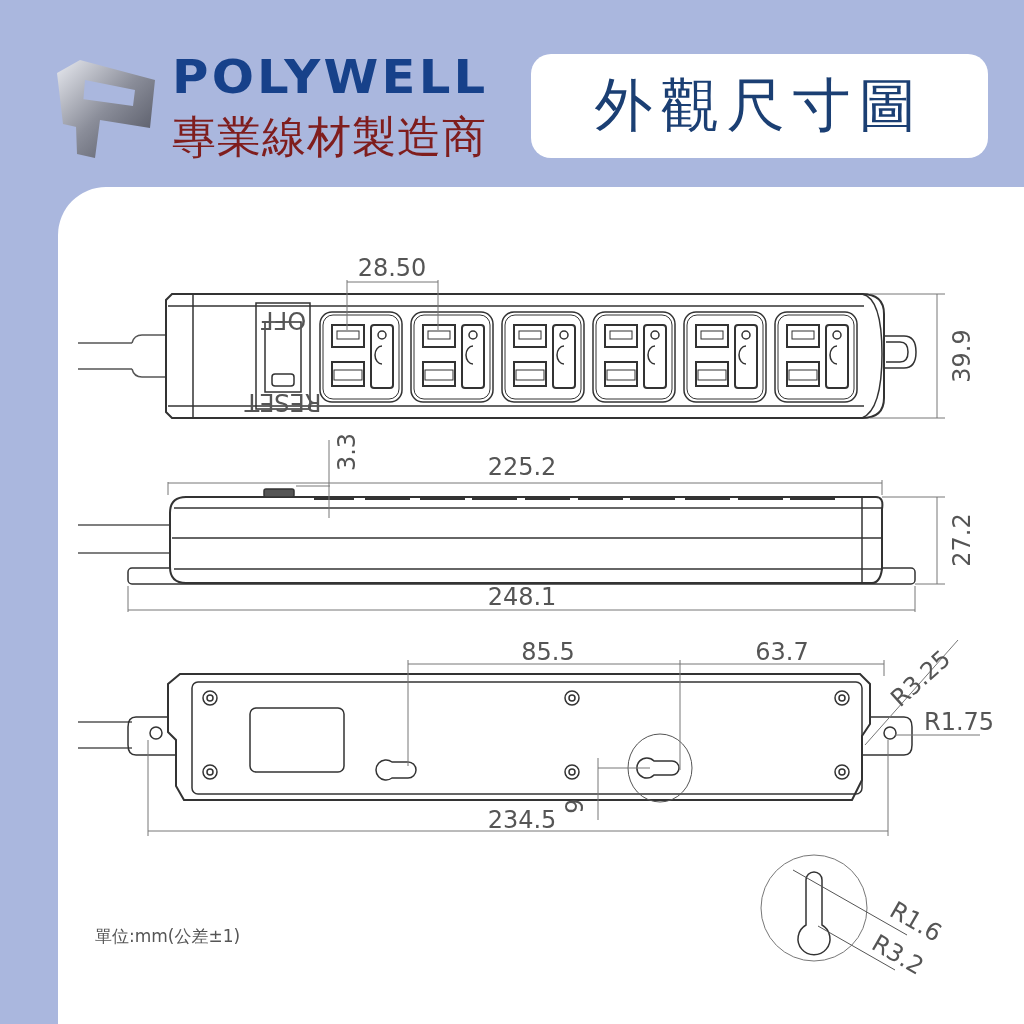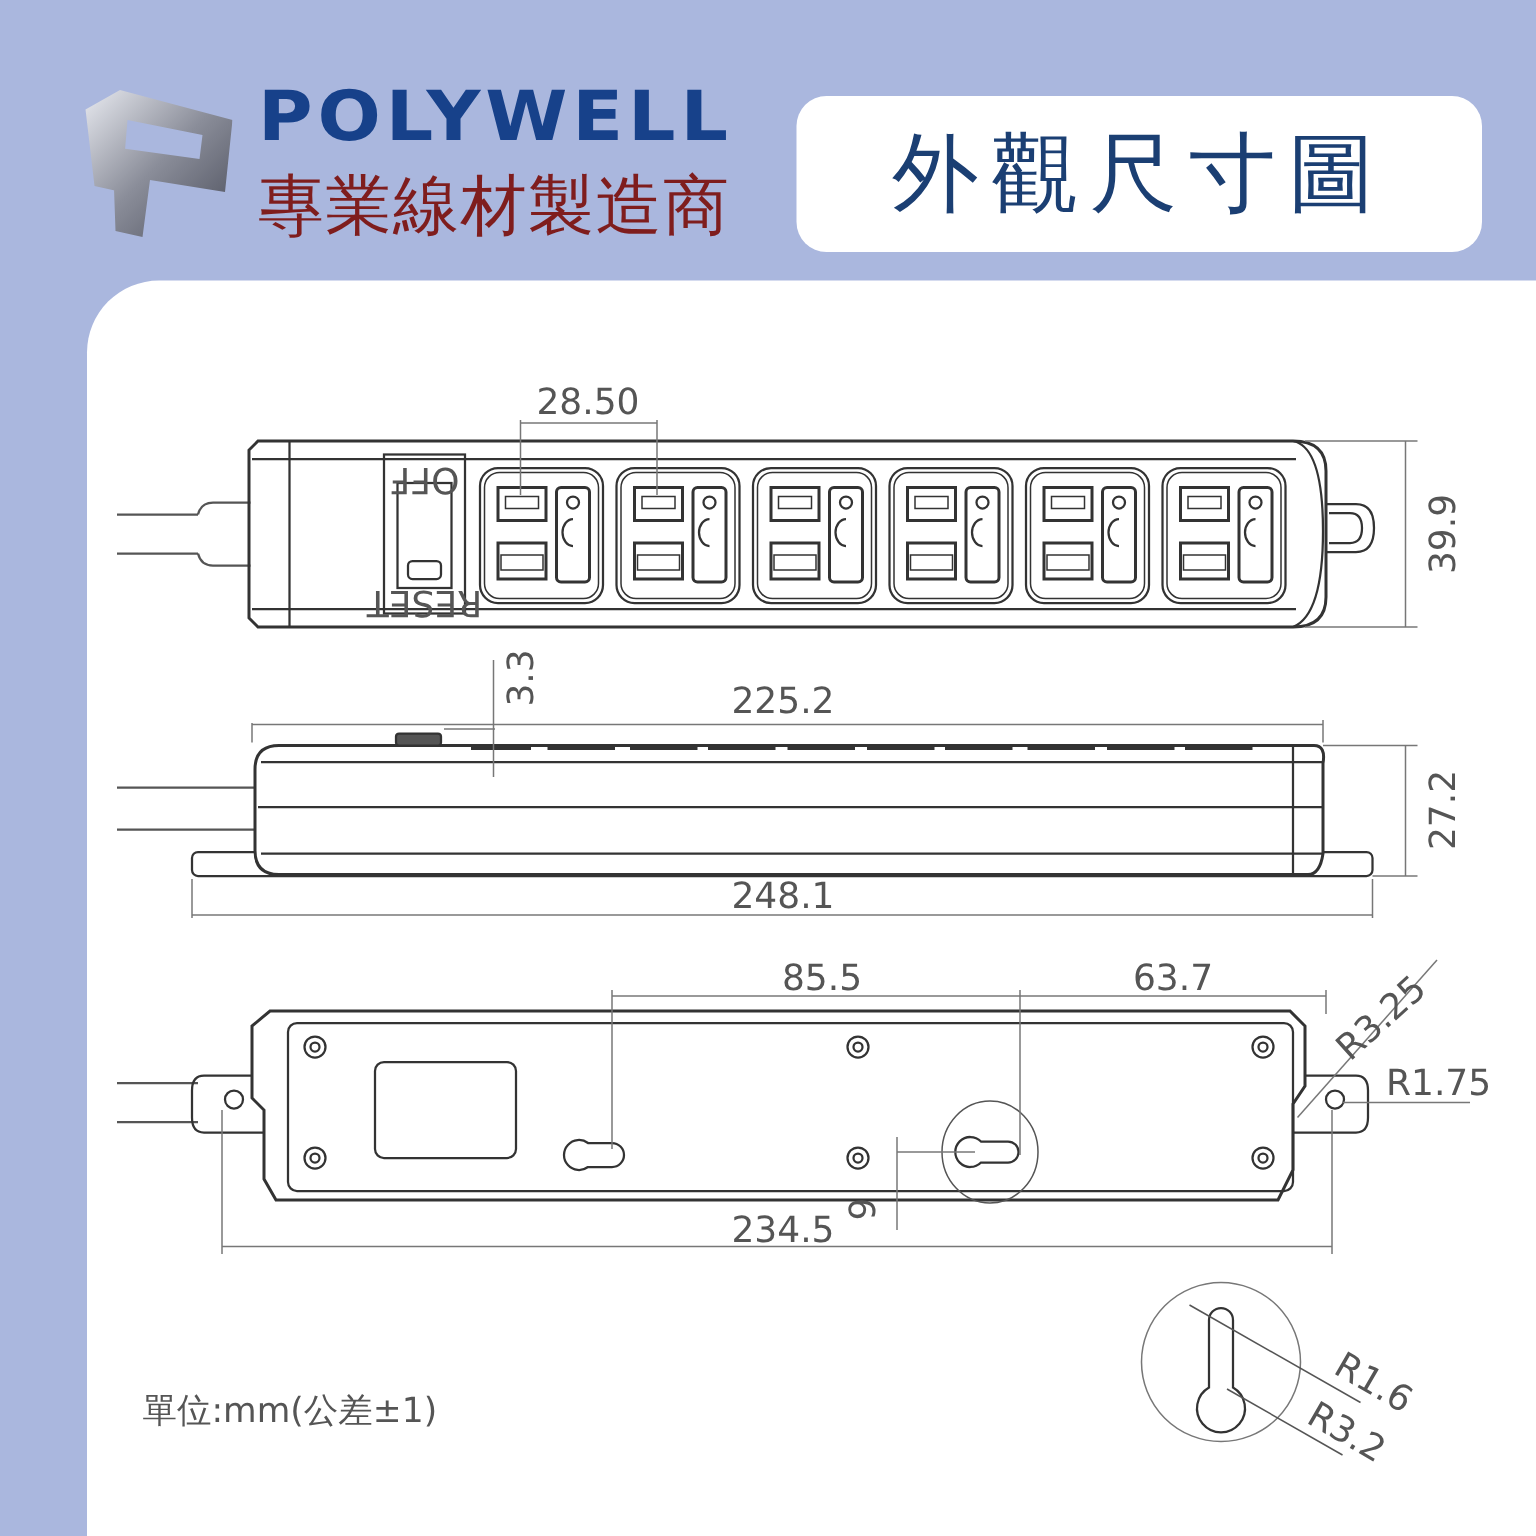--- a/index.html
+++ b/index.html
@@ -1,25 +1,25 @@
 <!DOCTYPE html>
 <html><head>
 <meta charset="utf-8">
 <style>
   html,body{margin:0;padding:0;}
   body{width:1024px;height:1024px;background:#aab7de;position:relative;overflow:hidden;font-family:"DejaVu Sans","Liberation Sans",sans-serif;}
   .logo-mark{position:absolute;left:55px;top:58px;width:100px;height:100px;}
   .brand-name{position:absolute;left:172px;top:50px;font-family:"DejaVu Sans",sans-serif;font-weight:bold;font-size:46px;letter-spacing:3px;color:#17418a;transform:scaleX(1.08);transform-origin:left;}
   .brand-sub{position:absolute;left:172px;top:108px;font-size:44px;color:#7f1d1d;letter-spacing:1px;}
-  .title-box{position:absolute;left:531px;top:64px;width:457px;height:104px;background:#fff;border-radius:20px;display:flex;align-items:center;justify-content:center;}
+  .title-box{position:absolute;left:531px;top:54px;width:457px;height:104px;background:#fff;border-radius:20px;display:flex;align-items:center;justify-content:center;}
   .title-text{font-size:58px;color:#1b3f73;letter-spacing:8px;}
   .card{position:absolute;left:58px;top:187px;width:1000px;height:900px;background:#fff;border-top-left-radius:48px;}
   .drawing{position:absolute;left:0;top:0;width:1024px;height:1024px;}
   .dim{font-family:"DejaVu Sans",sans-serif;fill:#555;font-size:24px;}
-  .unit-note{position:absolute;left:95px;top:925px;font-size:23px;color:#555;text-align:center;}
+  .unit-note{position:absolute;left:95px;top:925px;font-size:17px;color:#555;text-align:center;}
 </style>
 </head>
 <body>
 
 <svg class="logo-mark" viewBox="0 0 100 100">
   <defs>
     <linearGradient id="lg" x1="0" y1="0" x2="1" y2="1">
       <stop offset="0" stop-color="#e8eaf0"></stop>
       <stop offset="0.5" stop-color="#8a8d99"></stop>
       <stop offset="1" stop-color="#4a4d5a"></stop>

